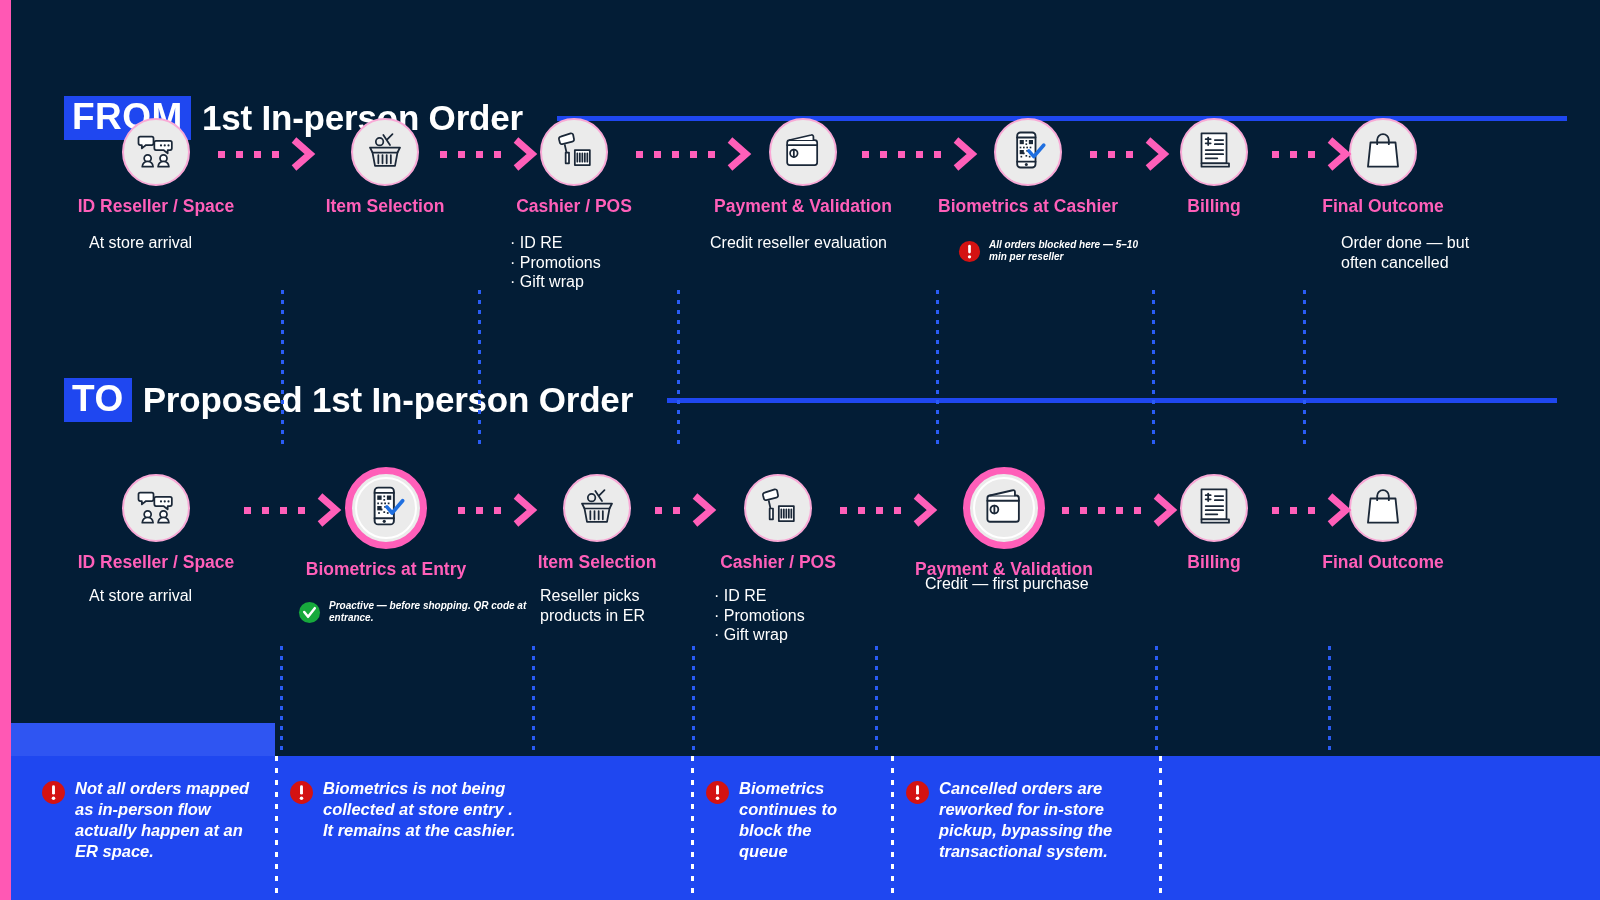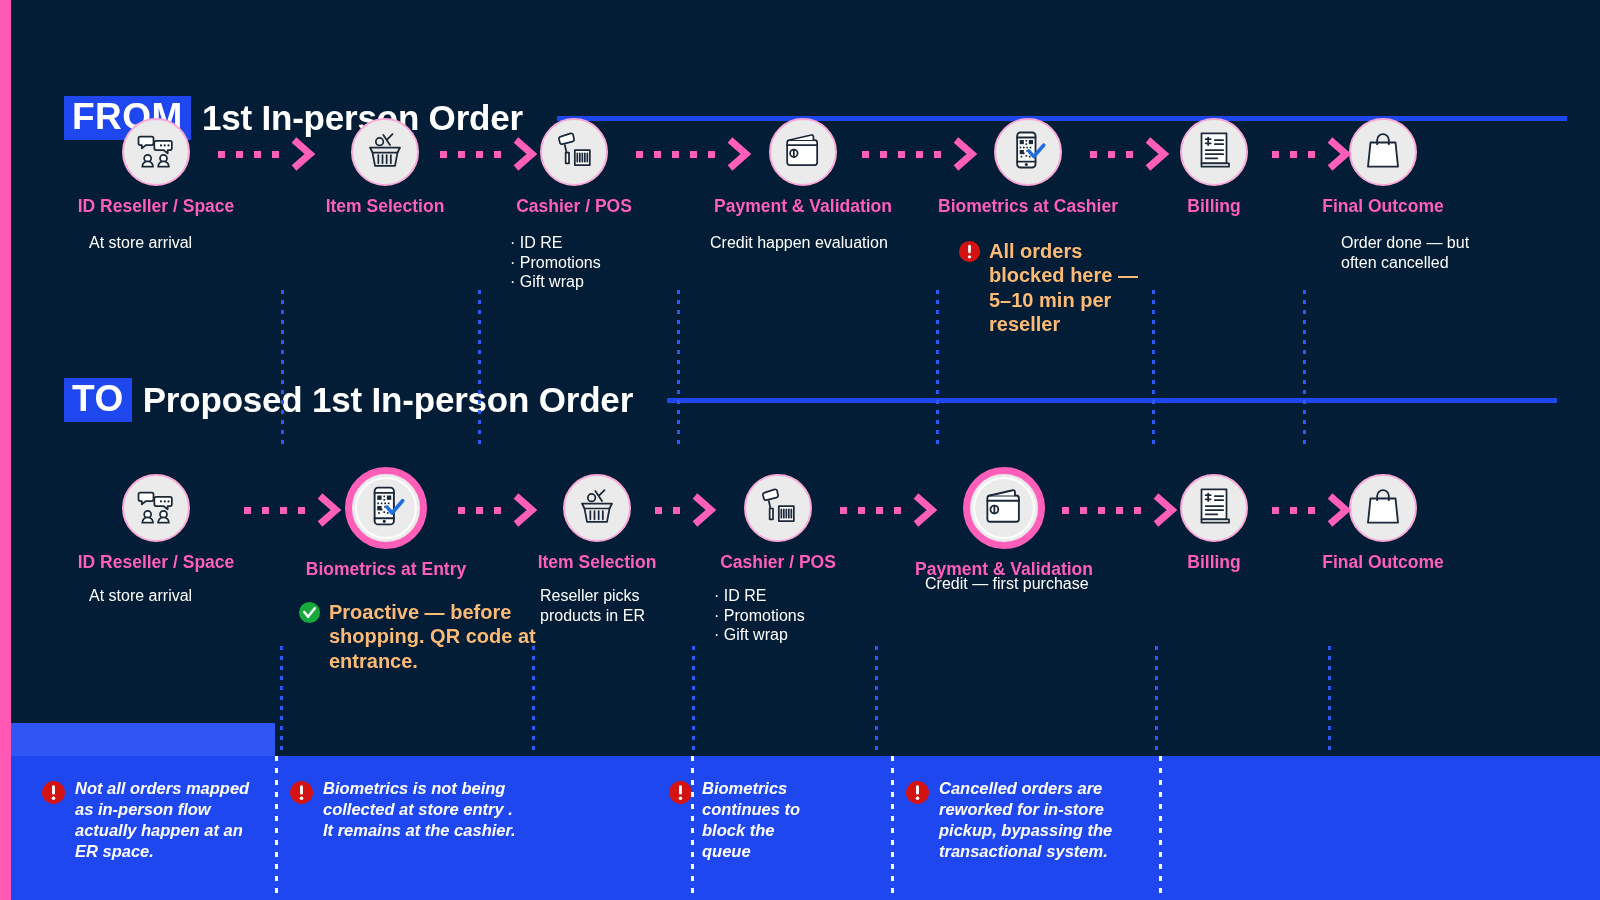--- a/index.html
+++ b/index.html
@@ -68,21 +68,21 @@
   .vdot {
     position: absolute; width: 3px;
     background-image: linear-gradient(to bottom, #2a5cf5 0 4px, transparent 4px 10px);
     background-size: 3px 10px;
   }
 
   
   .badge-row { position: absolute; display: flex; align-items: flex-start; }
   .badge-ico { flex: 0 0 auto; margin-right: 8px; margin-top: 1px; }
   .badge-text {
-    color: #fdba74; font-weight: 700; font-size: 20px; line-height: 1.22;
+    color: #ffffff; font-weight: 700; font-size: 10px; line-height: 1.22; font-style: italic;
   }
 
   
   .obs-wrap { position: absolute; left: 11px; top: 723px; width: 1389px; height: 177px; }
   .obs-headband {
     position: absolute; left: 0; top: 0; width: 264px; height: 33px;
     background: #2f55f2;
   }
   .obs-headtxt {
     position: absolute; left: 44px; top: 722px;
@@ -179,21 +179,21 @@
         <path d="M8 12 h30 a3 3 0 0 1 3 3 v24 a3 3 0 0 1 -3 3 h-30 a3 3 0 0 1 -3 -3 v-24 a3 3 0 0 1 3 -3z" fill="#fff"></path>
         <path d="M8 12 l26 -6 a2 2 0 0 1 2.5 2 v4" fill="#fff"></path>
         <path d="M5 18 h36"></path>
         <circle cx="13" cy="28" r="4.5" fill="#fff"></circle>
         <path d="M13 23.5 v9"></path>
       </svg></span>
         </div>
       </div>
       <div class="node-label" style="left: 803px; top: 78px;">Payment &amp; Validation</div>
       <div class="node-desc" style="width: 230px; top: 115px; left: 710px; text-align: left;">
-        <div>Credit happen evaluation</div>
+        <div>Credit reseller evaluation</div>
       </div>
       <div class="node" style="left: 898px; top: 0px; width: 260px;">
         <div class="circle">
           <span><svg width="40" height="40" viewBox="0 0 48 48" fill="none" stroke="#1b2838" stroke-width="2.2" stroke-linecap="round" stroke-linejoin="round">
         <rect x="11" y="3" width="22" height="42" rx="4" fill="#fff"></rect>
         <path d="M11 9 h22 M11 38 h22"></path>
         <circle cx="22" cy="41.5" r="1.8" fill="#1b2838" stroke="none"></circle>
         <g stroke="none" fill="#1b2838">
           <rect x="14" y="12" width="5" height="5"></rect>
                 <rect x="25" y="12" width="5" height="5"></rect>
@@ -511,21 +511,21 @@
           <span class="obs-txt">Not all orders mapped as in-person flow actually happen at an ER space.</span>
         </div>
         <div class="obs-item" style="left: 278px; width: 230px;">
           <span class="obs-ico"><svg width="25" height="25" viewBox="0 0 24 24">
               <circle cx="12" cy="12" r="11" fill="#d41212"></circle>
               <rect x="10.6" y="5" width="2.8" height="9" rx="1.4" fill="#fff"></rect>
               <circle cx="12" cy="17.5" r="1.7" fill="#fff"></circle>
             </svg></span>
           <span class="obs-txt">Biometrics is not being collected at store entry . It remains at the cashier.</span>
         </div>
-        <div class="obs-item" style="left: 657px; width: 150px;">
+        <div class="obs-item" style="left: 694px; width: 150px;">
           <span class="obs-ico"><svg width="25" height="25" viewBox="0 0 24 24">
               <circle cx="12" cy="12" r="11" fill="#d41212"></circle>
               <rect x="10.6" y="5" width="2.8" height="9" rx="1.4" fill="#fff"></rect>
               <circle cx="12" cy="17.5" r="1.7" fill="#fff"></circle>
             </svg></span>
           <span class="obs-txt">Biometrics continues to block the queue</span>
         </div>
         <div class="obs-item" style="left: 894px; width: 215px;">
           <span class="obs-ico"><svg width="25" height="25" viewBox="0 0 24 24">
               <circle cx="12" cy="12" r="11" fill="#d41212"></circle>

